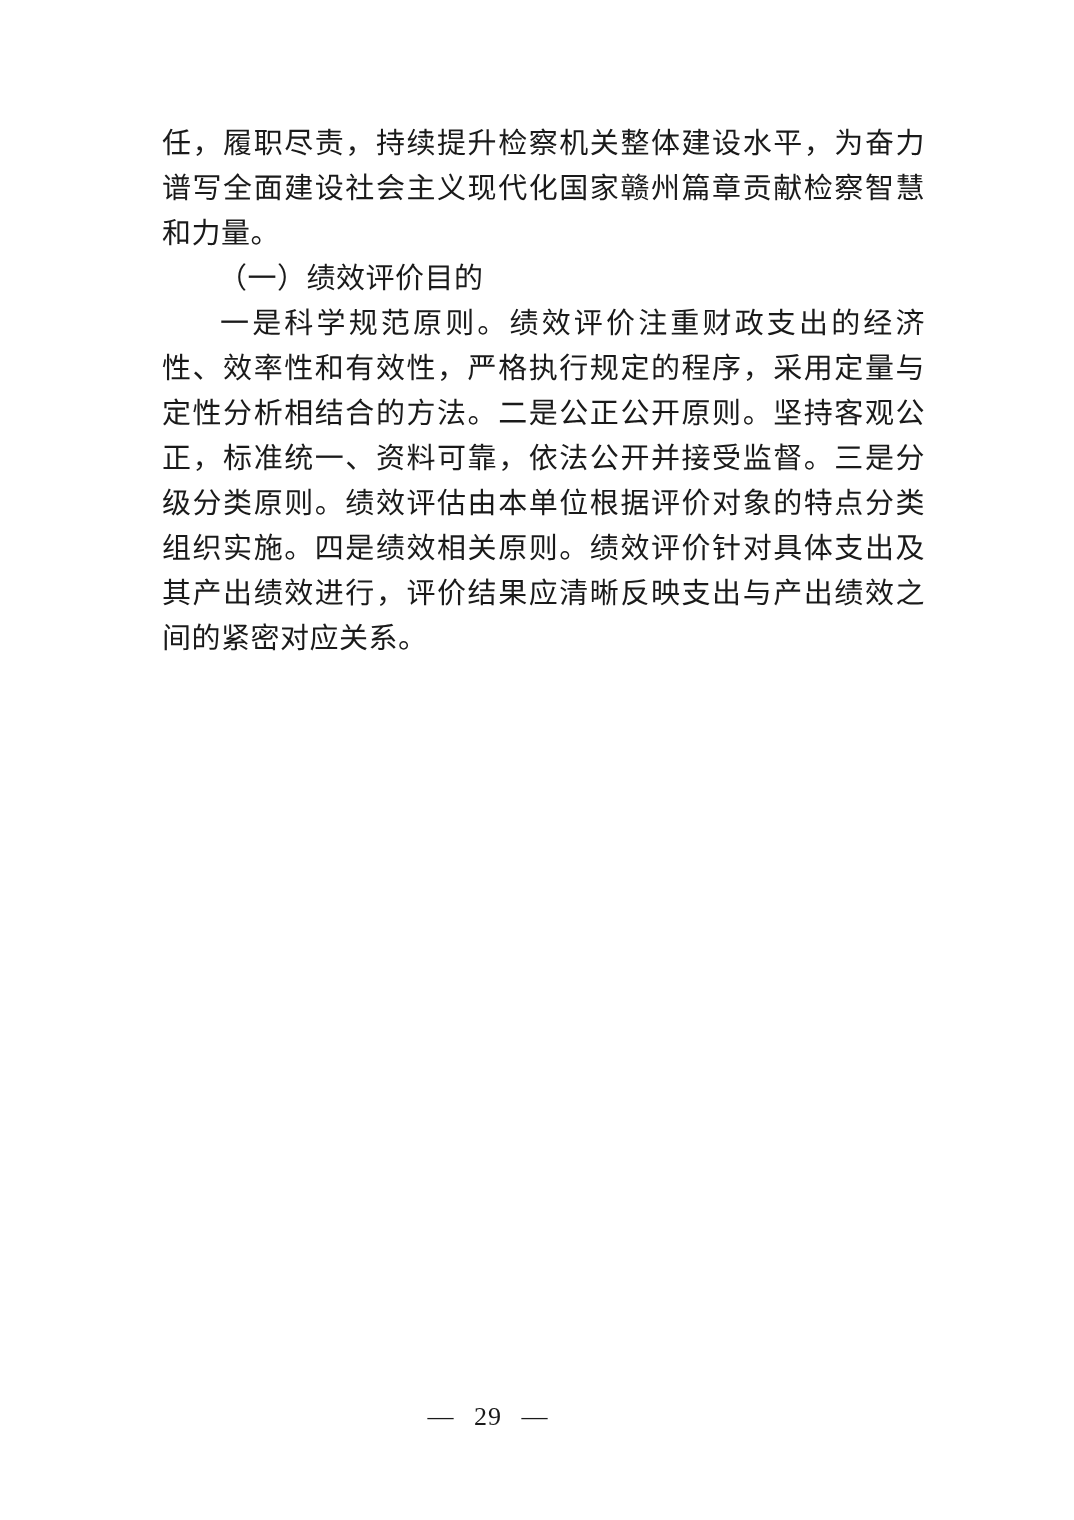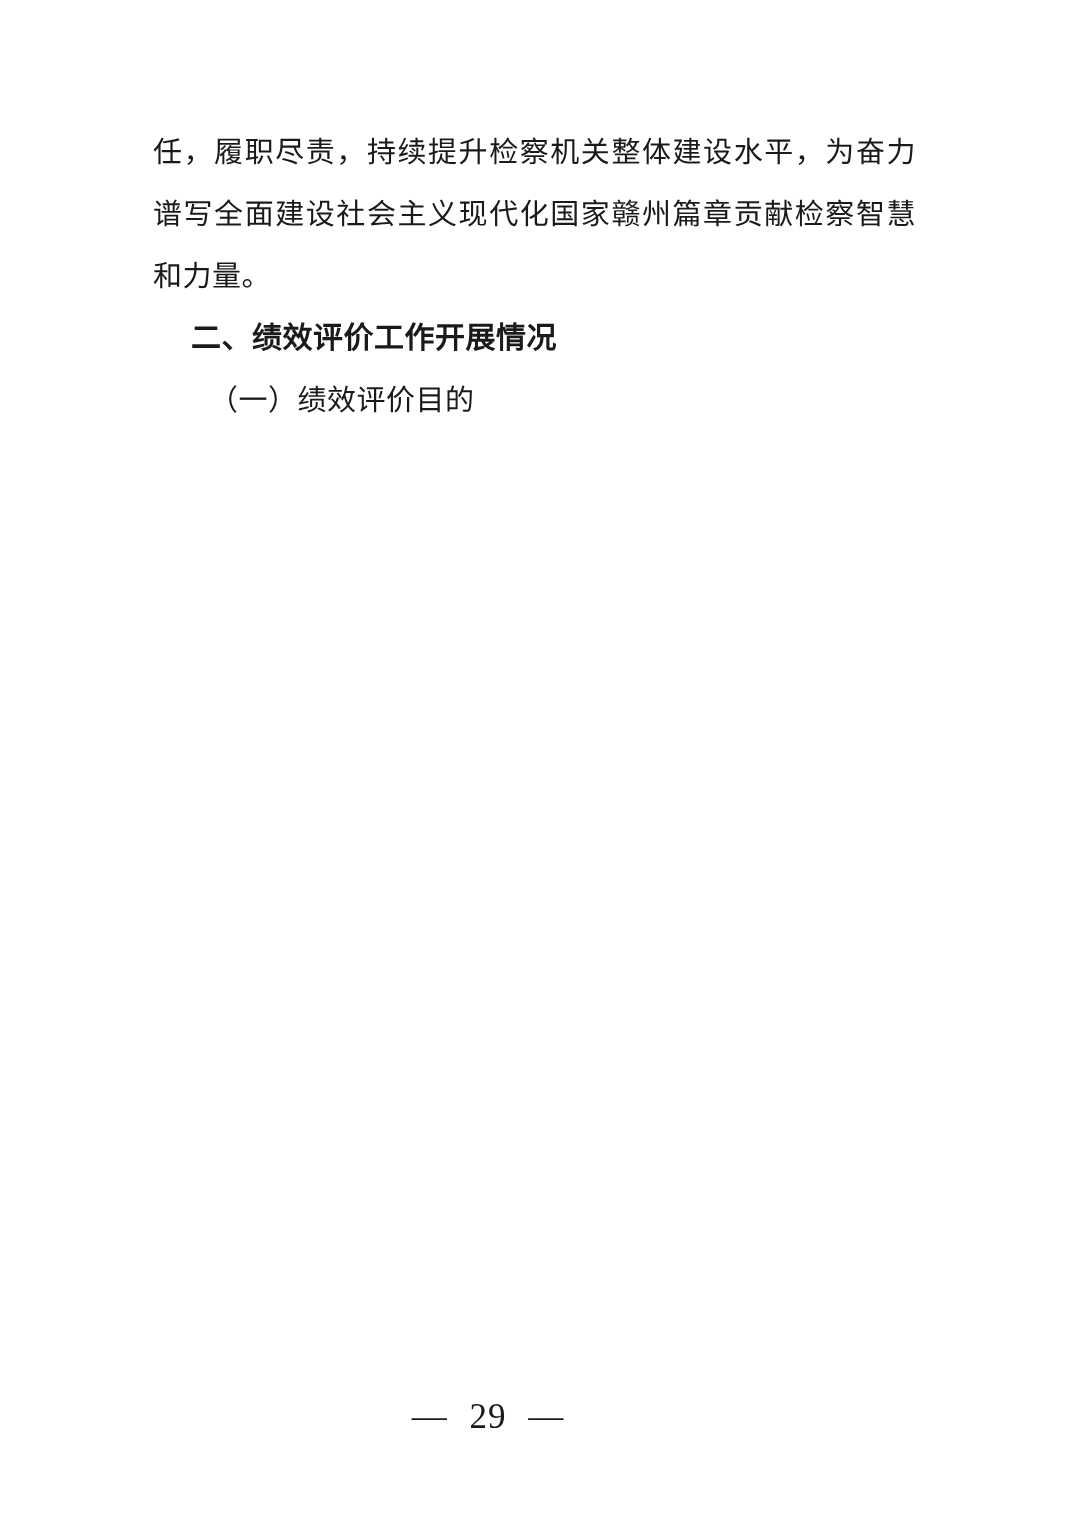--- a/index.html
+++ b/index.html
@@ -11,25 +11,25 @@
     position: relative;
     width: 1074px;
     height: 1520px;
     background: #ffffff;
     overflow: hidden;
     font-family: "Liberation Serif", serif;
     color: #1a1a1a;
   }
   .content {
     position: absolute;
-    left: 153px;
+    left: 162px;
     top: 121px;
     width: 763px;
     font-size: 29px;
-    line-height: 62px;
+    line-height: 45px;
     text-align: justify;
     text-justify: inter-ideograph;
     letter-spacing: 0.5px;
   }
   .content p {
     margin: 0;
     padding: 0;
   }
   .para-indent {
     text-indent: 58px;
@@ -43,33 +43,33 @@
   .heading-sub {
     text-indent: 56px;
     font-family: Liberation Serif, serif;
   }
   .page-footer {
     position: absolute;
     top: 1399px;
     left: 0;
     width: 976px;
     text-align: center;
-    font-size: 35px;
+    font-size: 26px;
     line-height: 36px;
     color: #1a1a1a;
     word-spacing: 12px;
     letter-spacing: 1px;
   }
 </style>
 </head>
 <body>
 
 <div class="page">
 
   <div class="content">
     <p class="para-continuation">任，履职尽责，持续提升检察机关整体建设水平，为奋力谱写全面建设社会主义现代化国家赣州篇章贡献检察智慧和力量。</p>
-    <p class="heading-main">二、绩效评价工作开展情况</p>
     <p class="heading-sub">（一）绩效评价目的</p>
+    <p class="para-indent">一是科学规范原则。绩效评价注重财政支出的经济性、效率性和有效性，严格执行规定的程序，采用定量与定性分析相结合的方法。二是公正公开原则。坚持客观公正，标准统一、资料可靠，依法公开并接受监督。三是分级分类原则。绩效评估由本单位根据评价对象的特点分类组织实施。四是绩效相关原则。绩效评价针对具体支出及其产出绩效进行，评价结果应清晰反映支出与产出绩效之间的紧密对应关系。</p>
   </div>
 
   <div class="page-footer">— 29 —</div>
 
 </div>
 
 </body></html>

